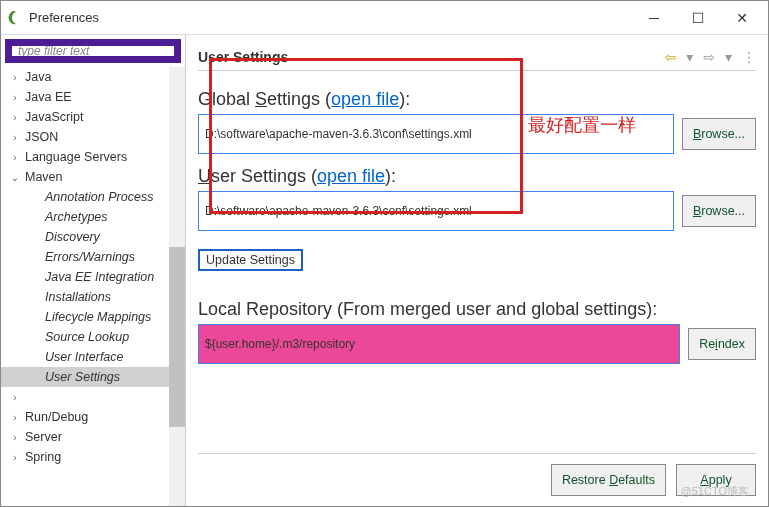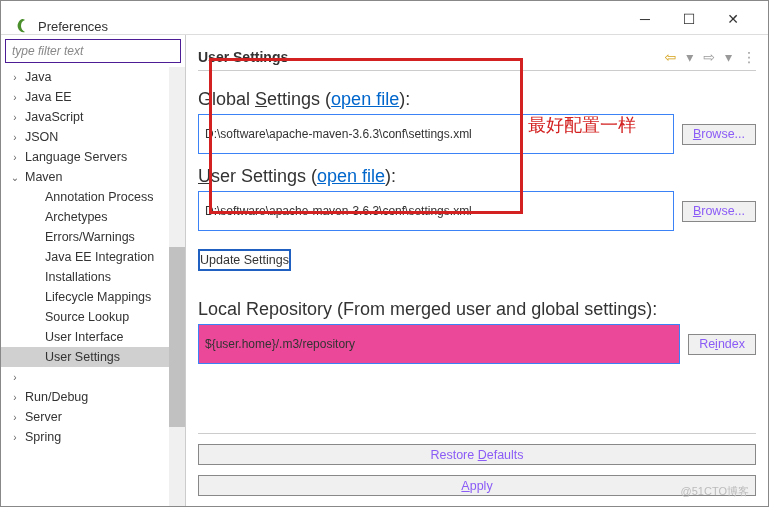--- a/index.html
+++ b/index.html
@@ -1,60 +1,60 @@
 <!DOCTYPE html>
 <html><head>
   <meta charset="utf-8">
   <style>
     * { box-sizing: border-box; margin: 0; padding: 0; font-family: "Segoe UI", Tahoma, sans-serif; }
     body { width: 769px; height: 507px; background: #fff; overflow: hidden; border: 1px solid #888; }
     
-    .titlebar { height: 34px; display: flex; align-items: flex-end; padding: 0 13px; border-bottom: 1px solid #ddd; }
+    .titlebar { height: 34px; display: flex; align-items: center; padding: 0 4px; border-bottom: 1px solid #ddd; }
     .titlebar-icon { width: 16px; height: 16px; margin-right: 8px; }
     .titlebar-icon svg { width: 16px; height: 16px; }
     .titlebar-text { font-size: 13px; color: #333; flex: 1; }
     .titlebar-controls { display: flex; gap: 0; }
     .titlebar-btn { width: 44px; height: 30px; display: flex; align-items: center; justify-content: center; font-size: 14px; color: #333; }
     
     .content { display: flex; height: calc(100% - 34px); }
     .sidebar { width: 185px; border-right: 1px solid #ccc; display: flex; flex-direction: column; background: #fff; }
-    .filter-input { height: 24px; margin: 4px; border: 1px solid #4c1d95; padding: 2px 6px; font-size: 12px; color: #888; font-style: italic; }
+    .filter-input { height: 24px; margin: 4px; border: 7px solid #4c1d95; padding: 2px 6px; font-size: 12px; color: #888; font-style: italic; }
     .filter-input::placeholder { color: #888; font-style: italic; }
     .tree { flex: 1; overflow-y: auto; overflow-x: hidden; position: relative; }
     .tree-scrollbar { position: absolute; right: 0; top: 0; bottom: 0; width: 16px; background: #f0f0f0; }
     .tree-scrollthumb { position: absolute; right: 0; top: 180px; width: 16px; height: 180px; background: #c1c1c1; }
     .tree-item { display: flex; align-items: center; height: 20px; padding-left: 8px; font-size: 12.5px; color: #333; cursor: default; white-space: nowrap; }
-    .tree-item.indent-1 { padding-left: 28px; }
+    .tree-item.indent-1 { padding-left: 28px; font-style: italic; }
     .tree-item.selected { background: #d0d0d0; }
     .tree-arrow { width: 12px; display: inline-flex; justify-content: center; font-size: 10px; color: #666; margin-right: 4px; }
     .tree-arrow.spacer { visibility: hidden; }
     
     .main { flex: 1; display: flex; flex-direction: column; padding: 8px 12px 10px 12px; }
     .main-header { display: flex; align-items: center; height: 28px; border-bottom: 1px solid #ccc; margin-bottom: 18px; }
     .main-title { font-size: 14px; font-weight: bold; color: #333; flex: 1; }
     .main-header-icons { display: flex; gap: 10px; align-items: center; }
     .hdr-icon { font-size: 14px; color: #999; }
     .hdr-icon.back { color: #d4a017; }
     
     .main-body { flex: 1; }
     .form-section { margin-bottom: 12px; }
     .form-label { font-size: 18px; color: #333; margin-bottom: 4px; }
     .form-label .underline { text-decoration: underline; }
     .open-file { color: #0066cc; text-decoration: underline; cursor: pointer; }
     .form-row { display: flex; gap: 8px; align-items: center; }
     .form-input { flex: 1; height: 40px; border: 1px solid #3b82f6; padding: 2px 6px; font-size: 12px; color: #333; }
-    .btn { height: 21px; border: 1px solid #888; background: #f0f0f0; padding: 0 10px; font-size: 12.5px; color: #8b5cf6; cursor: pointer; }
+    .btn { height: 32px; border: 1px solid #888; background: #f0f0f0; padding: 0 10px; font-size: 12.5px; color: #14532d; cursor: pointer; }
     .btn .underline { text-decoration: underline; }
-    .update-btn { border: 2px solid #2060c0; padding: 2px 0; font-size: 12.5px; color: #333; display: inline-block; margin-top: 6px; }
+    .update-btn { border: 2px solid #2060c0; padding: 2px 6px; font-size: 12.5px; color: #333; display: inline-block; margin-top: 6px; }
     
     .red-box { position: absolute; border: 3px solid #d32020; pointer-events: none; }
     .red-box.box1 { left: 209px; top: 58px; width: 314px; height: 156px; }
     .annotation { position: absolute; color: #d32020; font-size: 18px; font-weight: 500; font-family: "Microsoft YaHei", sans-serif; }
     
-    .footer { display: flex; justify-content: flex-end; gap: 10px; padding-top: 10px; border-top: 1px solid #ccc; flex-direction: column; }
+    .footer { display: flex; justify-content: flex-end; gap: 10px; padding-top: 10px; border-top: 1px solid #ccc; }
     .footer .btn { min-width: 80px; }
     
     .watermark { position: absolute; bottom: 8px; right: 20px; font-size: 11px; color: #bbb; }
   </style>
 </head>
 <body>
 
 <div class="titlebar">
   <span class="titlebar-icon">
     <svg viewBox="0 0 16 16">
@@ -101,20 +101,24 @@
         <div class="tree-item indent-1">
           <span class="tree-arrow spacer">›</span>
           <span>Annotation Process</span>
         </div>
         <div class="tree-item indent-1">
           <span class="tree-arrow spacer">›</span>
           <span>Archetypes</span>
         </div>
         <div class="tree-item indent-1">
           <span class="tree-arrow spacer">›</span>
+          <span>Discovery</span>
+        </div>
+        <div class="tree-item indent-1">
+          <span class="tree-arrow spacer">›</span>
           <span>Errors/Warnings</span>
         </div>
         <div class="tree-item indent-1">
           <span class="tree-arrow spacer">›</span>
           <span>Java EE Integration</span>
         </div>
         <div class="tree-item indent-1">
           <span class="tree-arrow spacer">›</span>
           <span>Installations</span>
         </div>

